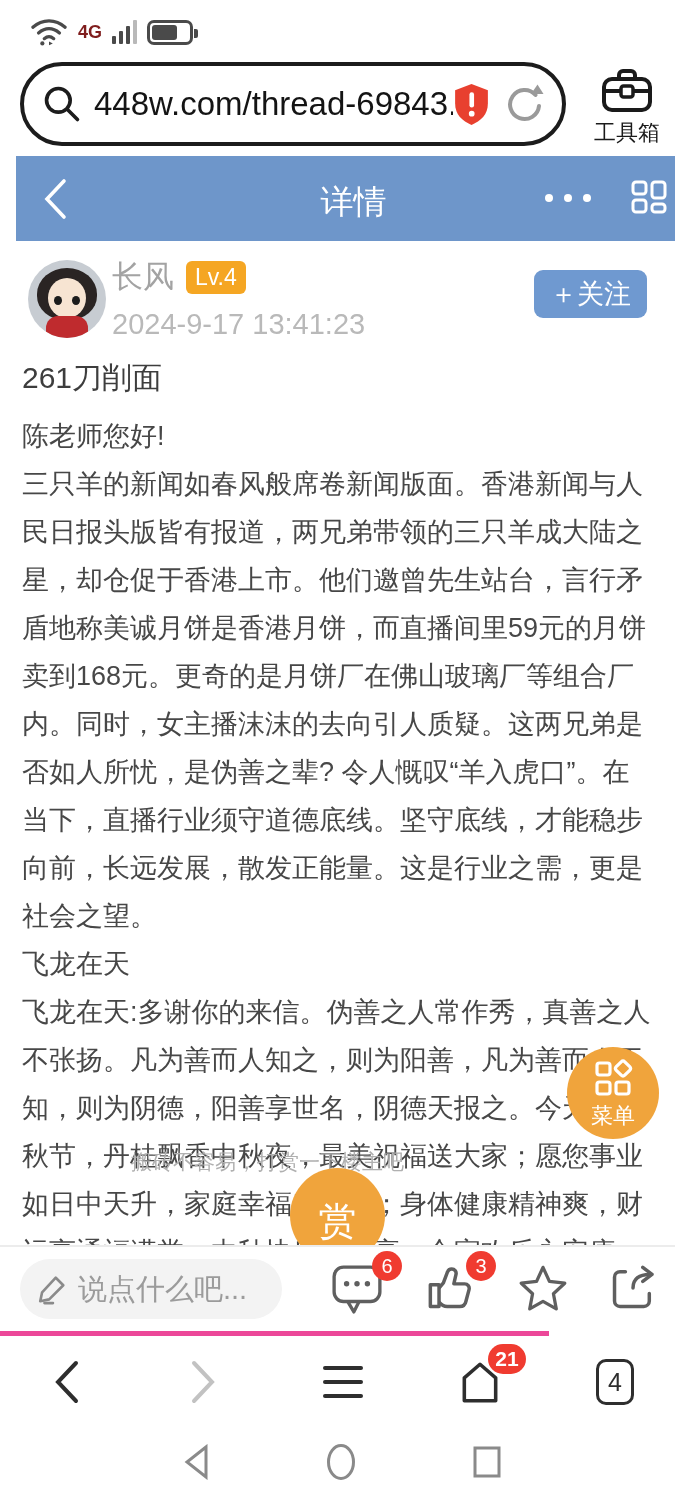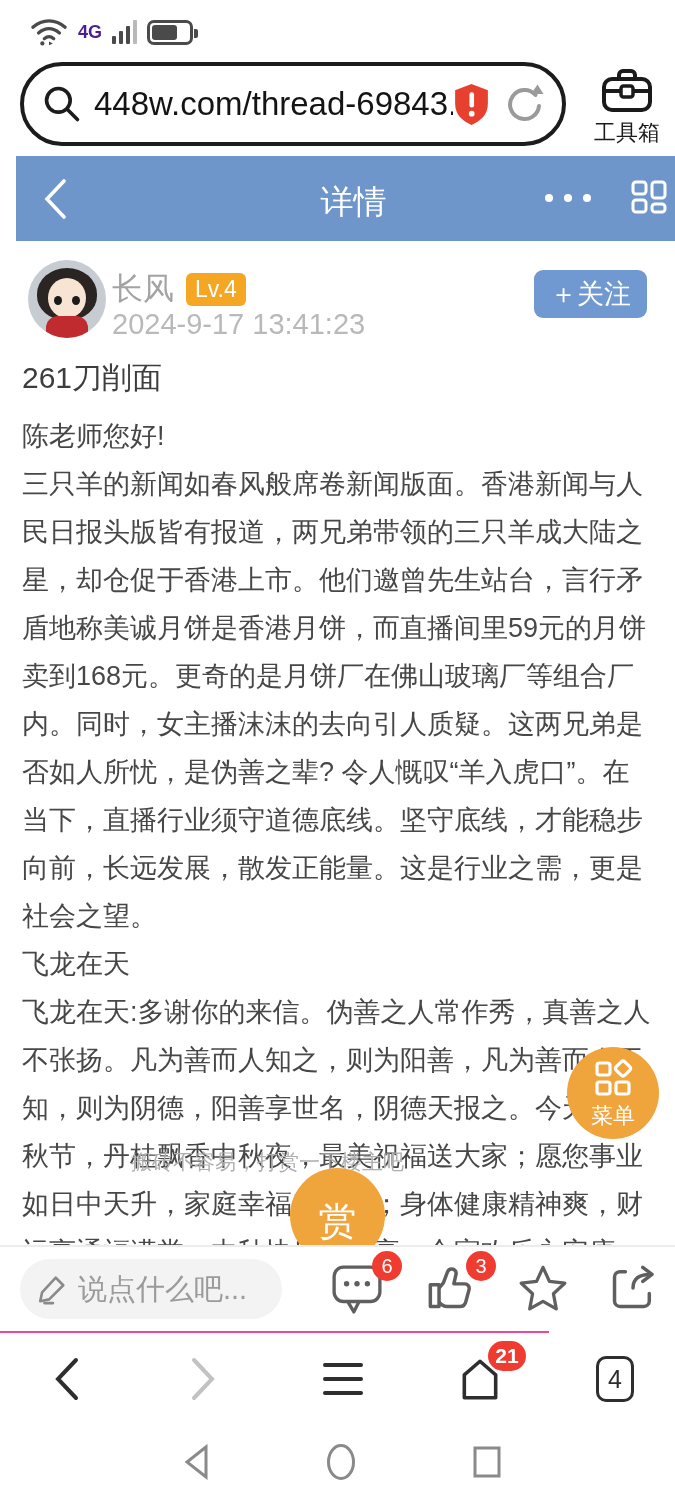--- a/index.html
+++ b/index.html
@@ -5,21 +5,21 @@
   html,body{margin:0;padding:0;background:#fff;}
   .screen{position:relative;width:675px;height:1500px;background:#fff;overflow:hidden;
           font-family:"Liberation Sans","DejaVu Sans",sans-serif;}
   
   .status-bar{position:absolute;top:0;left:0;width:675px;height:56px;display:flex;
               justify-content:space-between;align-items:center;padding:8px 30px 0;box-sizing:border-box;}
   .sb-left,.sb-right{display:flex;align-items:center;gap:10px;}
   .sb-time{font-size:31px;color:#2e2e2e;letter-spacing:.5px;}
   .qq-icon{width:30px;height:30px;border-radius:50%;
            background:radial-gradient(circle at 32% 72%, #ffffff 0 26%, #9fd0f7 30% 44%, #2f86e8 48% 100%);}
-  .net-label{font-size:18px;font-weight:bold;color:#4c1d95;line-height:14px;}
+  .net-label{font-size:18px;font-weight:bold;color:#7f1d1d;line-height:14px;}
   .bars{display:flex;align-items:flex-end;gap:3px;height:24px;}
   .bars i{display:block;width:4px;background:#4a4a4a;border-radius:1px;}
   .battery{width:46px;height:25px;border:3px solid #4a4a4a;border-radius:7px;position:relative;box-sizing:border-box;}
   .battery .fill{position:absolute;left:2px;top:2px;bottom:2px;width:62%;background:#4a4a4a;border-radius:3px;}
   .battery .nub{position:absolute;right:-8px;top:6px;width:4px;height:9px;background:#4a4a4a;border-radius:0 2px 2px 0;}
   
   .url-row{position:absolute;top:62px;left:0;width:675px;height:92px;}
   .url-pill{position:absolute;left:20px;top:0;width:546px;height:84px;border:4px solid #1c1c1c;
             border-radius:44px;display:flex;align-items:center;padding:0 18px;box-sizing:border-box;background:#fff;}
   .url-text{flex:1;font-size:33px;color:#141414;margin-left:12px;white-space:nowrap;overflow:hidden;}
@@ -33,21 +33,21 @@
   .hdr-dots i{width:8px;height:8px;border-radius:50%;background:#fff;display:block;}
   .hdr-grid{position:absolute;right:24px;top:24px;}
   
   .avatar{position:absolute;left:28px;top:260px;width:78px;height:78px;border-radius:50%;
           background:#c7ccd2;overflow:hidden;}
   .avatar .hair{position:absolute;left:9px;top:8px;width:60px;height:52px;border-radius:50% 50% 46% 46%;background:#2a2423;}
   .avatar .face{position:absolute;left:20px;top:18px;width:38px;height:40px;border-radius:50%;background:#f7e4d2;}
   .avatar .eye{position:absolute;top:36px;width:8px;height:9px;border-radius:50%;background:#1c1c1c;}
   .avatar .eye.l{left:26px;} .avatar .eye.r{left:44px;}
   .avatar .body{position:absolute;left:18px;top:56px;width:42px;height:26px;border-radius:12px 12px 0 0;background:#bf2b2e;}
-  .author-row{position:absolute;left:112px;top:268px;display:flex;align-items:center;gap:12px;}
+  .author-row{position:absolute;left:112px;top:256px;display:flex;align-items:center;gap:12px;}
   .author-name{font-size:31px;color:#a3a3a3;}
   .level-badge{background:#f5a623;color:#fff;font-size:23px;border-radius:6px;padding:3px 9px;}
   .post-date{position:absolute;left:112px;top:308px;font-size:29px;color:#b9b9b9;}
   .follow-btn{position:absolute;right:28px;top:270px;height:48px;background:#6f99d0;color:#fff;
               font-size:27px;border:none;border-radius:9px;padding:0 16px;display:flex;align-items:center;}
   .post-title{position:absolute;left:22px;top:358px;font-size:30px;color:#3d3d3d;}
   .post-body{position:absolute;left:22px;top:412px;width:634px;font-size:27px;line-height:48px;color:#474747;}
   .post-body p{margin:0;}
   .tip-text{position:absolute;left:0;top:1108px;width:535px;text-align:center;font-size:21px;color:#b0b0b0;margin-top:40px;}
   .reward-btn{position:absolute;left:290px;top:1168px;width:95px;height:95px;border-radius:50%;
@@ -62,21 +62,21 @@
                border-top:2px solid #ececec;z-index:3;}
   .comment-input{position:absolute;left:20px;top:12px;width:262px;height:60px;background:#f3f3f3;
                  border-radius:30px;display:flex;align-items:center;padding:0 16px;box-sizing:border-box;gap:8px;}
   .comment-input input{border:none;background:transparent;outline:none;font-size:29px;color:#6b6b6b;width:180px;
                        font-family:inherit;}
   .comment-input input::placeholder{color:#9b9b9b;opacity:1;}
   .cb-icon{position:absolute;top:16px;width:56px;height:56px;}
   .badge{position:absolute;top:-12px;right:-14px;min-width:30px;height:30px;border-radius:15px;background:#f03b30;
          color:#fff;font-size:20px;display:flex;align-items:center;justify-content:center;padding:0 4px;box-sizing:border-box;}
   .nav-bar{position:absolute;left:0;top:1331px;width:549px;height:91px;background:#fff;
-           border-top:2px solid #ec4899;z-index:3;}
+           border-top:5px solid #ec4899;z-index:3;}
   .nb-item{position:absolute;top:18px;width:56px;height:56px;display:flex;align-items:center;justify-content:center;}
   .hamburger{display:flex;flex-direction:column;gap:10px;width:40px;}
   .hamburger i{height:4px;background:#2e2e2e;border-radius:2px;display:block;}
   .tab-box{width:38px;height:46px;border:3.5px solid #2e2e2e;border-radius:10px;display:flex;
            align-items:center;justify-content:center;font-size:25px;color:#2e2e2e;box-sizing:border-box;}
   .home-badge{position:absolute;top:-10px;right:-18px;min-width:38px;height:30px;border-radius:15px;background:#f03b30;
               color:#fff;font-size:21px;font-weight:bold;display:flex;align-items:center;justify-content:center;}
   .android-bar{position:absolute;left:0;top:1422px;width:675px;height:78px;background:#fff;z-index:3;}
   .an-item{position:absolute;top:18px;width:44px;height:44px;display:flex;align-items:center;justify-content:center;}
 </style>

